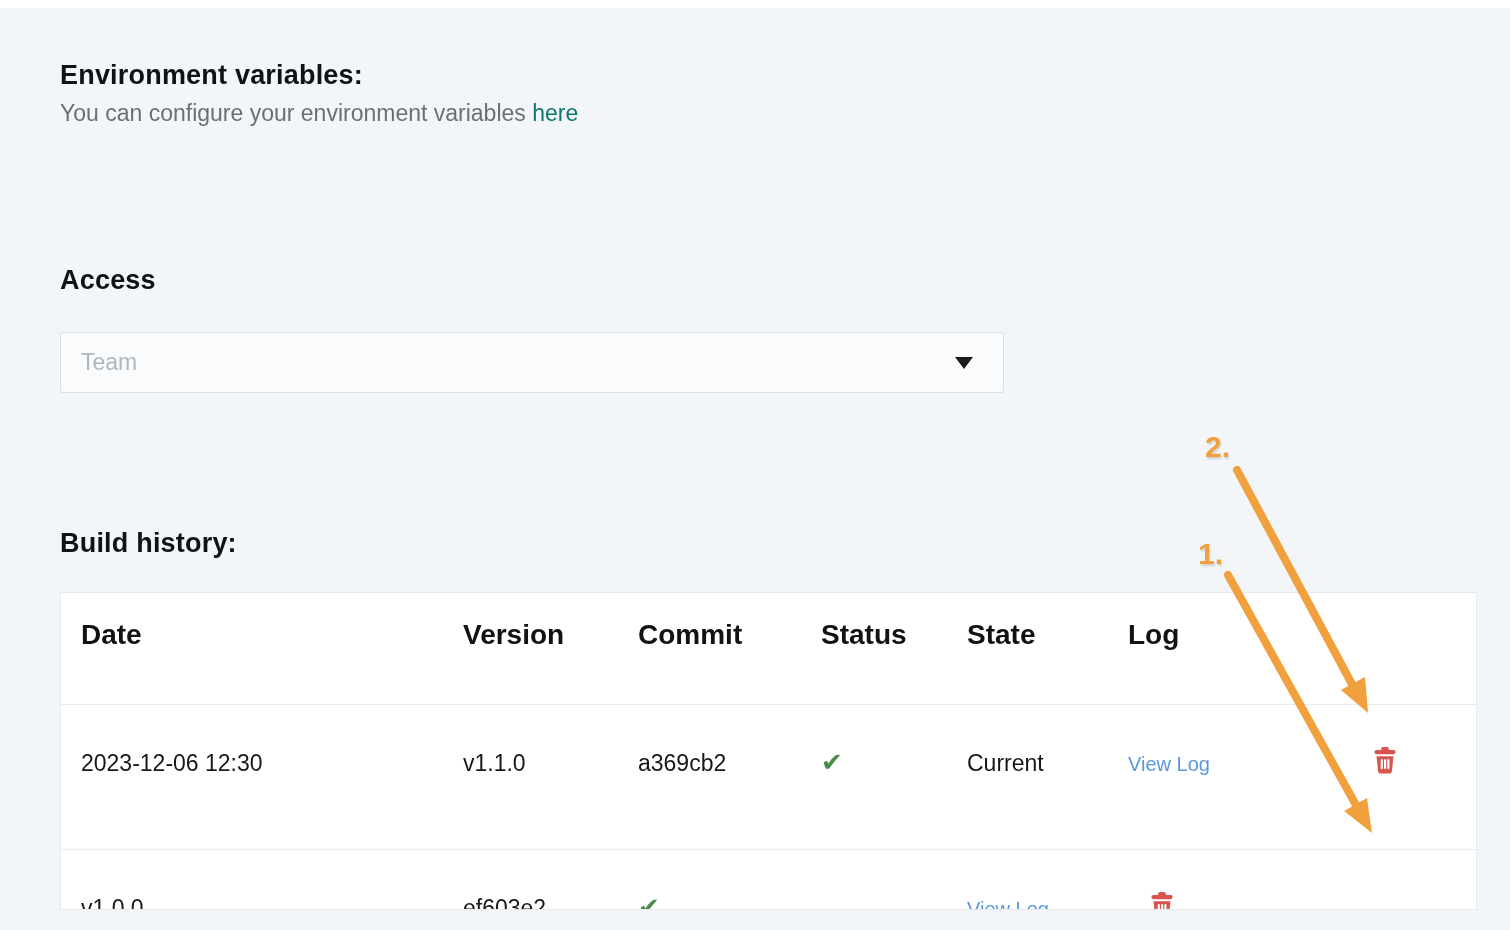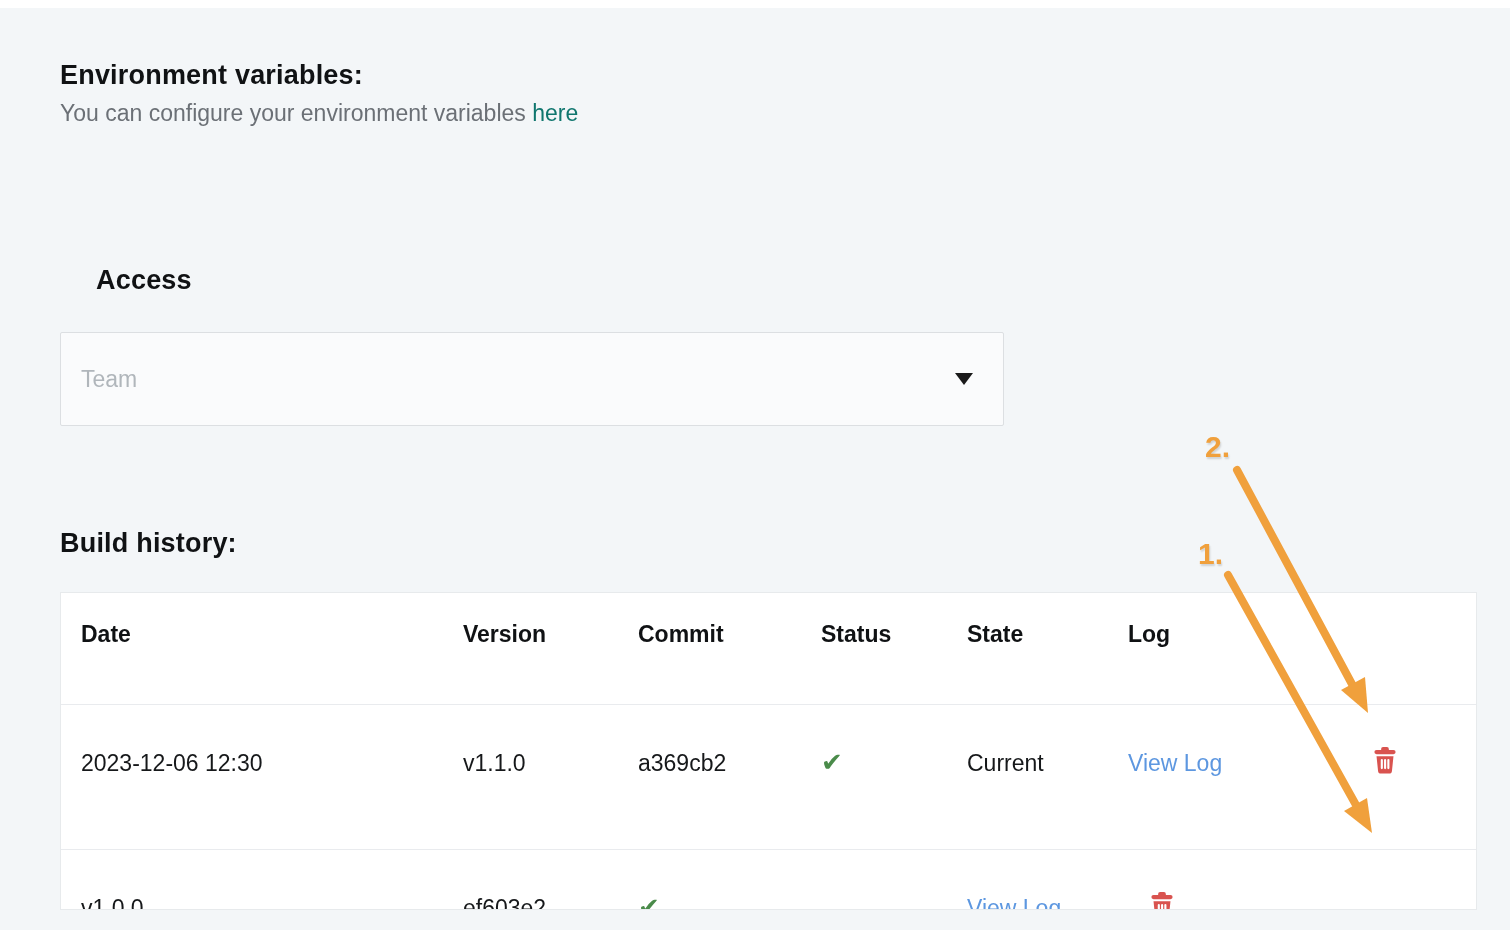--- a/index.html
+++ b/index.html
@@ -11,34 +11,34 @@
     overflow:hidden;
     color:#141618;
   }
   .top-strip { position:absolute; top:0; left:0; width:100%; height:8px; background:#ffffff; }
 
   .section-heading {
     position:absolute; left:60px;
     font-size:27px; font-weight:bold; color:#101214; letter-spacing:.2px;
   }
   #env-heading { top:32px;margin-top:28px; }
-  #access-heading { top:265px;margin-left:36px; }
+  #access-heading { top:265px; }
   #build-heading { top:528px; }
 
   .description {
     position:absolute; left:60px; top:100px;
     font-size:23px; color:#6b7076;
   }
   .description a {
     color:#0f766e; text-decoration:none; cursor:pointer;
   }
 
   .dropdown {
     position:absolute; left:60px; top:332px;
-    width:944px; height:94px;
+    width:944px; height:61px;
     background:#fafbfc;
     border:1px solid #dcdfe2;
     border-radius:2px;
     display:flex; align-items:center;
     padding:0 30px 0 20px;
     cursor:pointer;
   }
   .dropdown .placeholder {
     font-size:23px; color:#b0b6bb; flex:1;
   }
@@ -57,27 +57,27 @@
     overflow:hidden;
   }
   .trow {
     display:grid;
     grid-template-columns: 382px 175px 183px 146px 161px 223px 1fr;
     align-items:center;
     padding-left:20px;
   }
   .trow.head { height:83px; }
   .trow.body { height:117px; border-top:1px solid #e9ebee;margin-top:28px; }
-  .th { font-size:23px; font-weight:bold; color:#101214; }
+  .th { font-size:28px; font-weight:bold; color:#101214; }
   .td { font-size:23px; color:#16181a; }
   .check {
     color:#4a8b4a; font-size:26px; font-weight:bold; line-height:1;
   }
   .view-log {
-    font-size:23px; color:#5d97e0; text-decoration:none; cursor:pointer;
+    font-size:20px; color:#5d97e0; text-decoration:none; cursor:pointer;
   }
   .trash-btn {
     background:none; border:none; cursor:pointer;
     margin-left:22px; padding:0; line-height:0;
     width:26px; height:28px;
   }
   .trash-btn svg { display:block; }
 
   .annotation-label {
     position:absolute;

